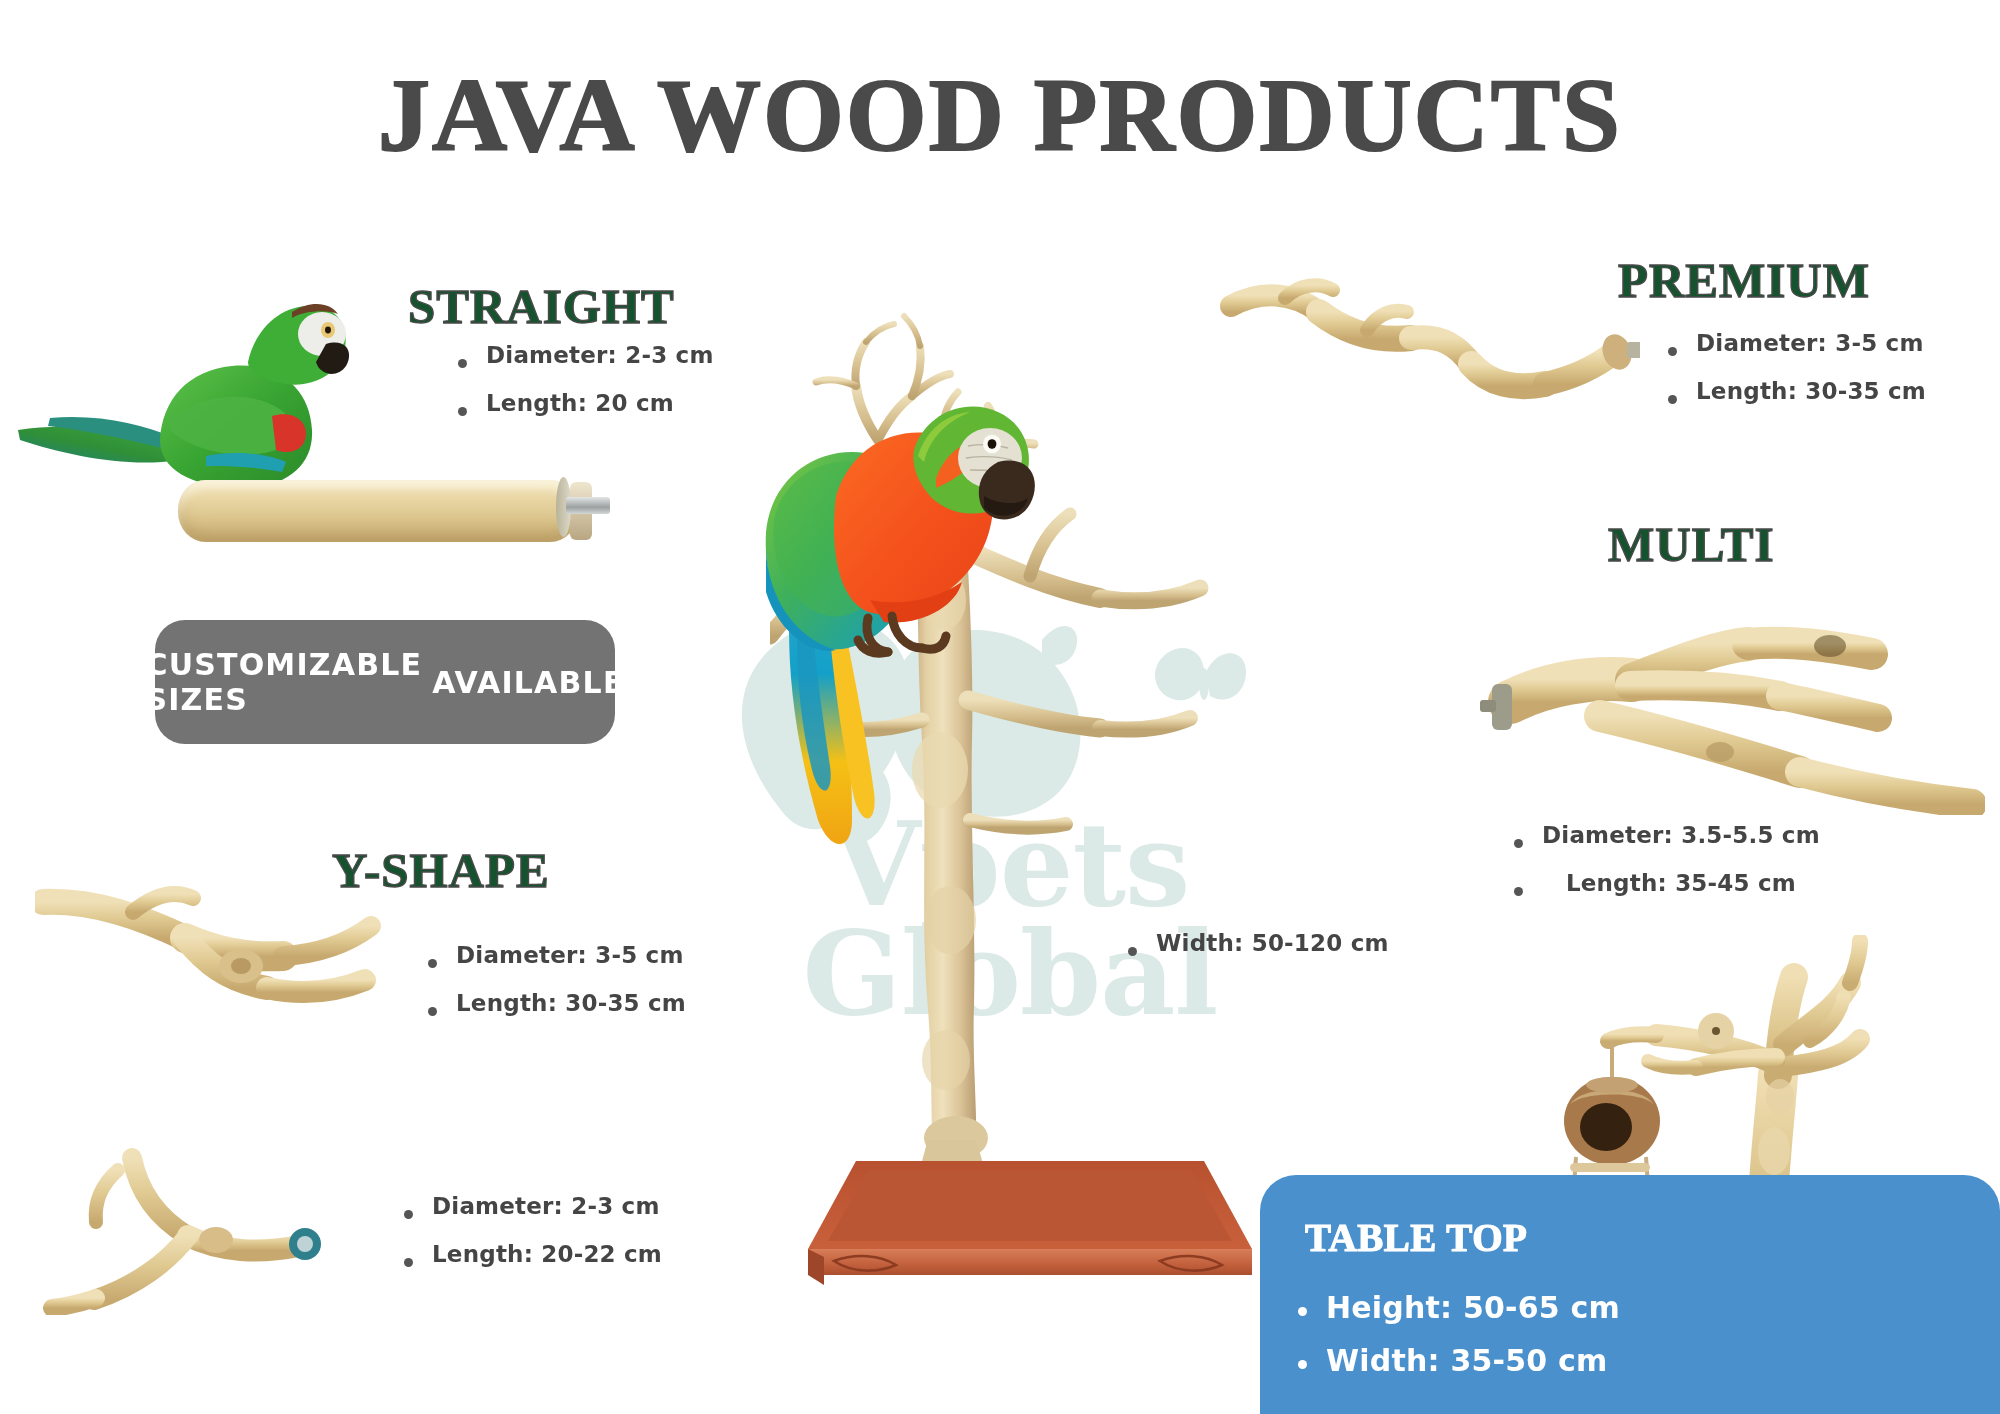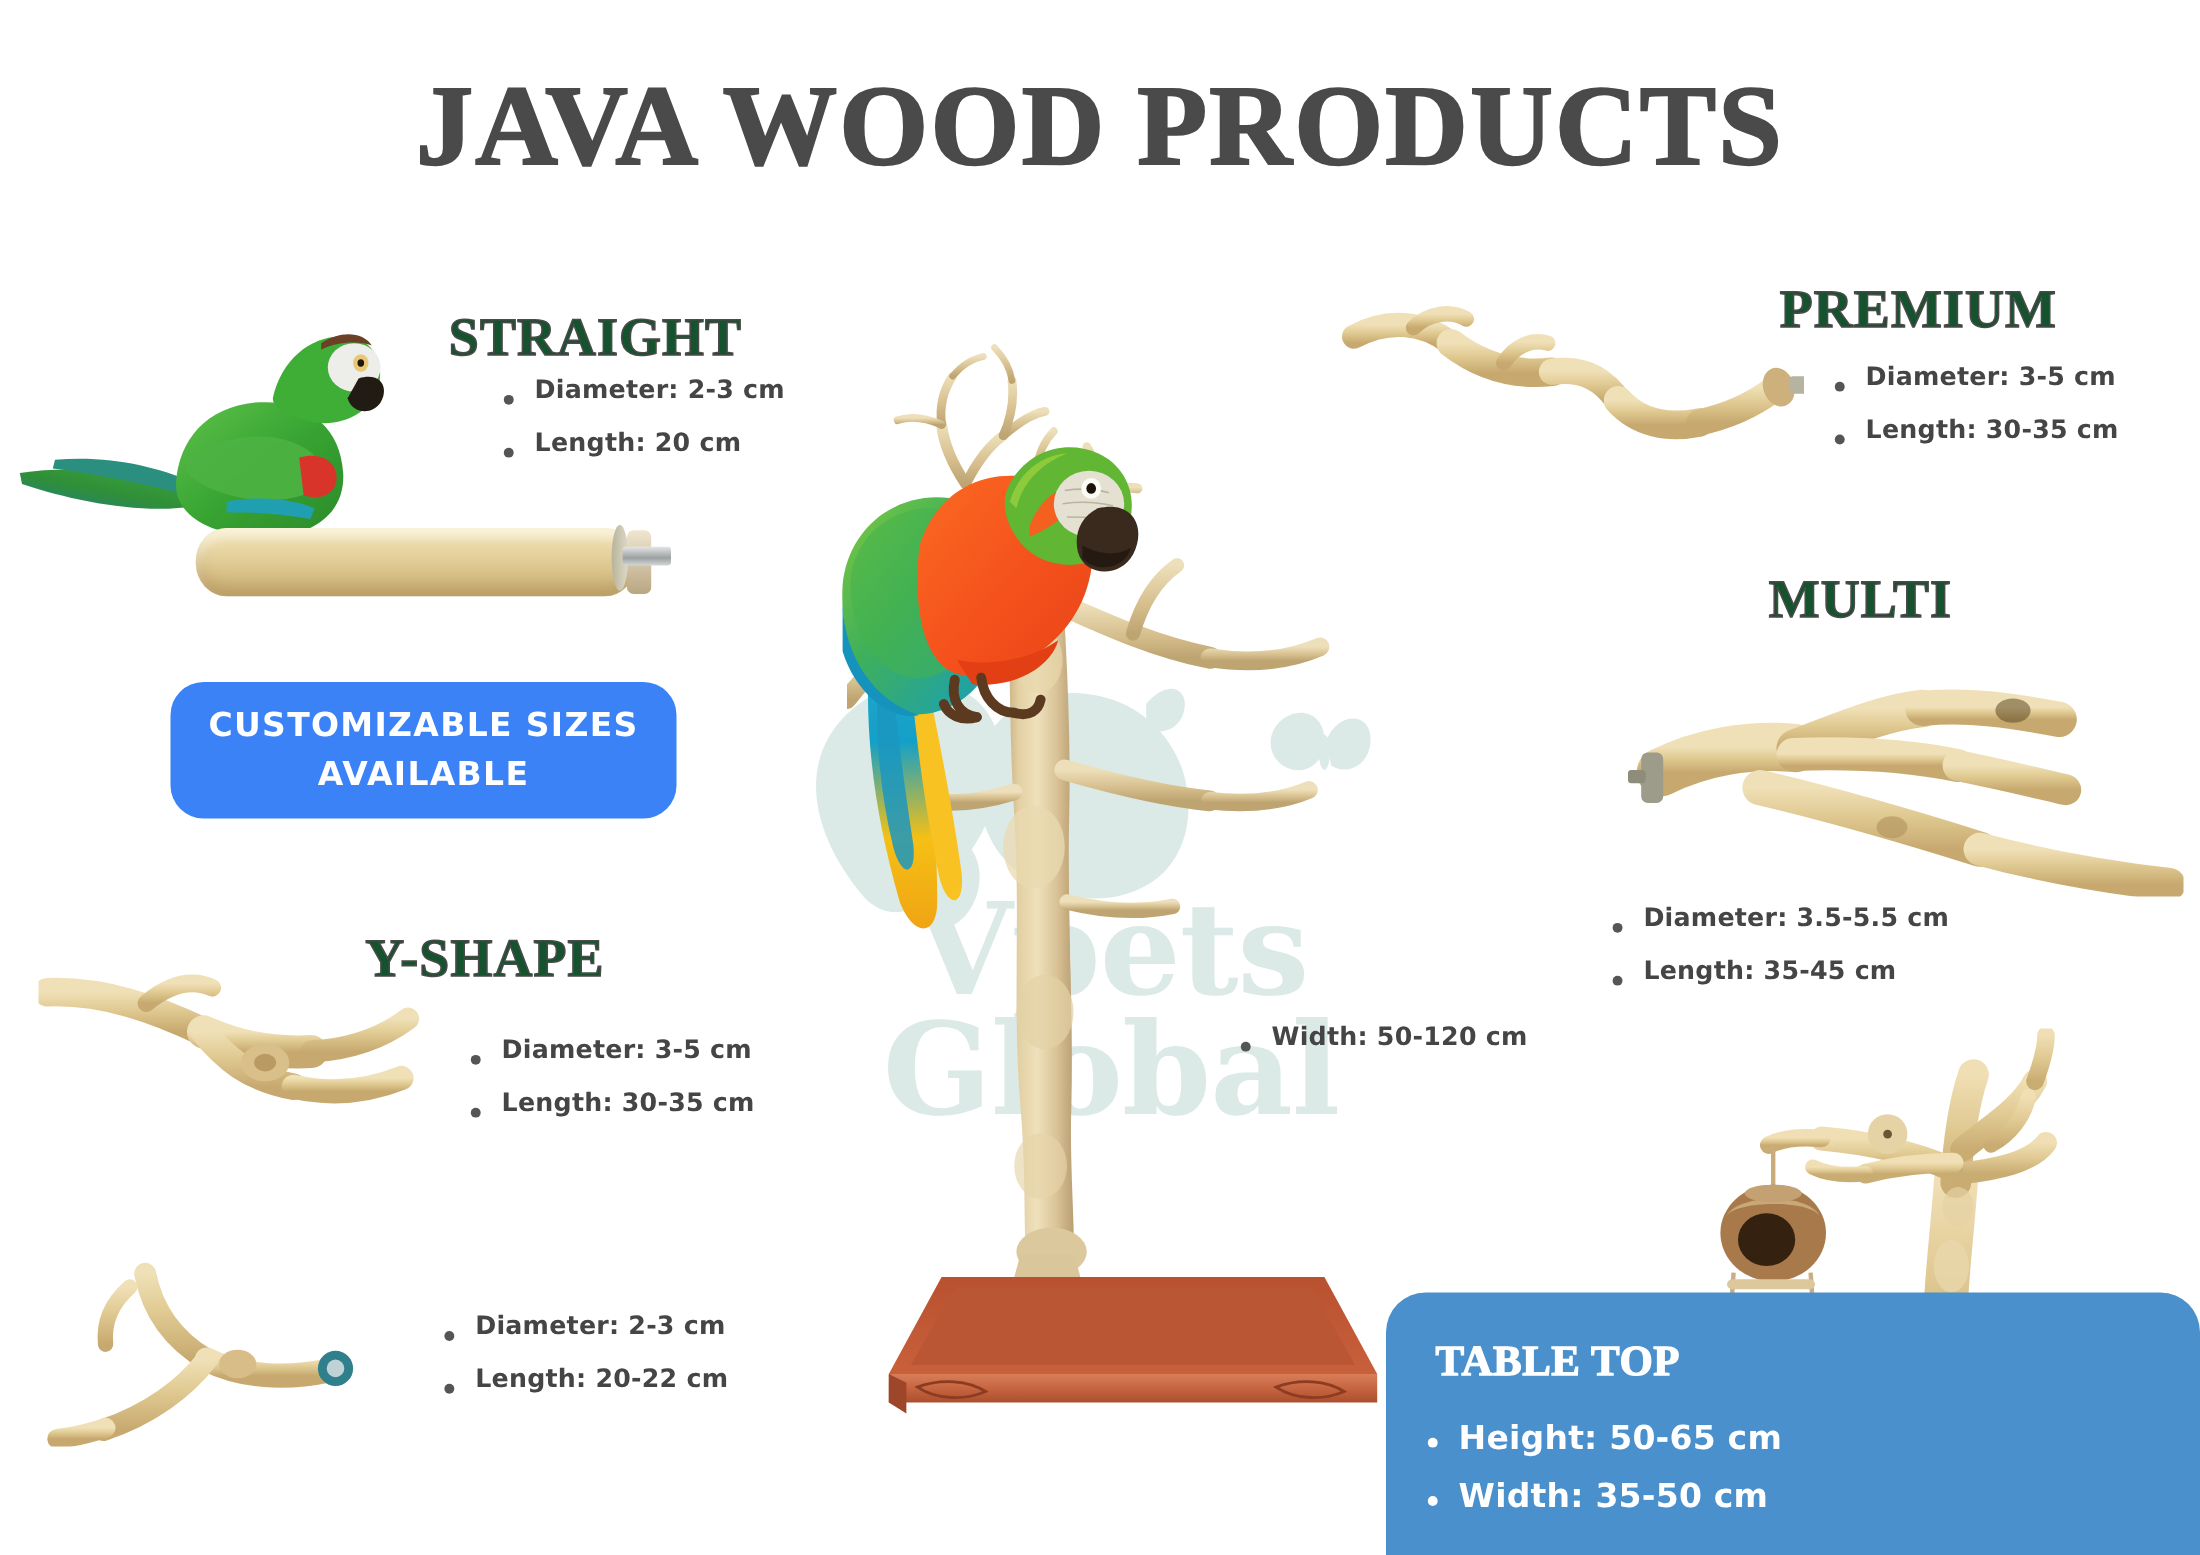--- a/index.html
+++ b/index.html
@@ -50,23 +50,23 @@
     position: absolute; left: 6px; top: 17px;
     width: 9px; height: 9px; border-radius: 50%;
     background: #555;
   }
 
   
   .badge-custom {
     position: absolute;
     left: 155px; top: 620px;
     width: 460px; height: 124px;
-    background: #3b82f6;
+    background: #737373;
     border-radius: 30px;
-    display: flex; flex-direction: column;
+    display: flex; flex-direction: row;
     align-items: center; justify-content: center;
     gap: 10px;
   }
   .badge-custom span {
     font-family: "DejaVu Sans", sans-serif;
     font-weight: bold;
     font-size: 30px;
     color: #ffffff;
     letter-spacing: 1.2px;
   }
@@ -280,21 +280,21 @@
       <path d="M70 20 C 84 6, 104 4, 118 12" stroke-width="14"></path>
       <path d="M152 52 C 162 36, 178 30, 192 34" stroke-width="14"></path>
     </g>
     <ellipse cx="402" cy="74" rx="14" ry="18" fill="#cdb07c" transform="rotate(-20 402 74)"></ellipse>
     <rect x="412" y="64" width="16" height="16" rx="3" fill="#b6b3a1"></rect>
   </svg>
 </div>
 
 <div class="sec-title" style="left:1608px; top:516px;">MULTI</div>
 
-<ul class="spec-list" style="left:1460px; top:822px;">
+<ul class="spec-list" style="left:1508px; top:822px;text-align:center;">
   <li>Diameter: 3.5-5.5 cm</li>
   <li>Length: 35-45 cm</li>
 </ul>
 
 <div class="ybranch" style="left:1480px; top:580px; width:500px; height:230px;">
   <svg width="505" height="235" viewBox="0 0 505 235">
     <g fill="none" stroke="url(#w1)" stroke-linecap="round">
       <path d="M30 122 C 66 104, 110 96, 152 100" stroke-width="44"></path>
       <path d="M152 100 C 190 86, 230 68, 268 64" stroke-width="34"></path>
       <path d="M268 64 C 310 60, 350 66, 392 74" stroke-width="32"></path>

